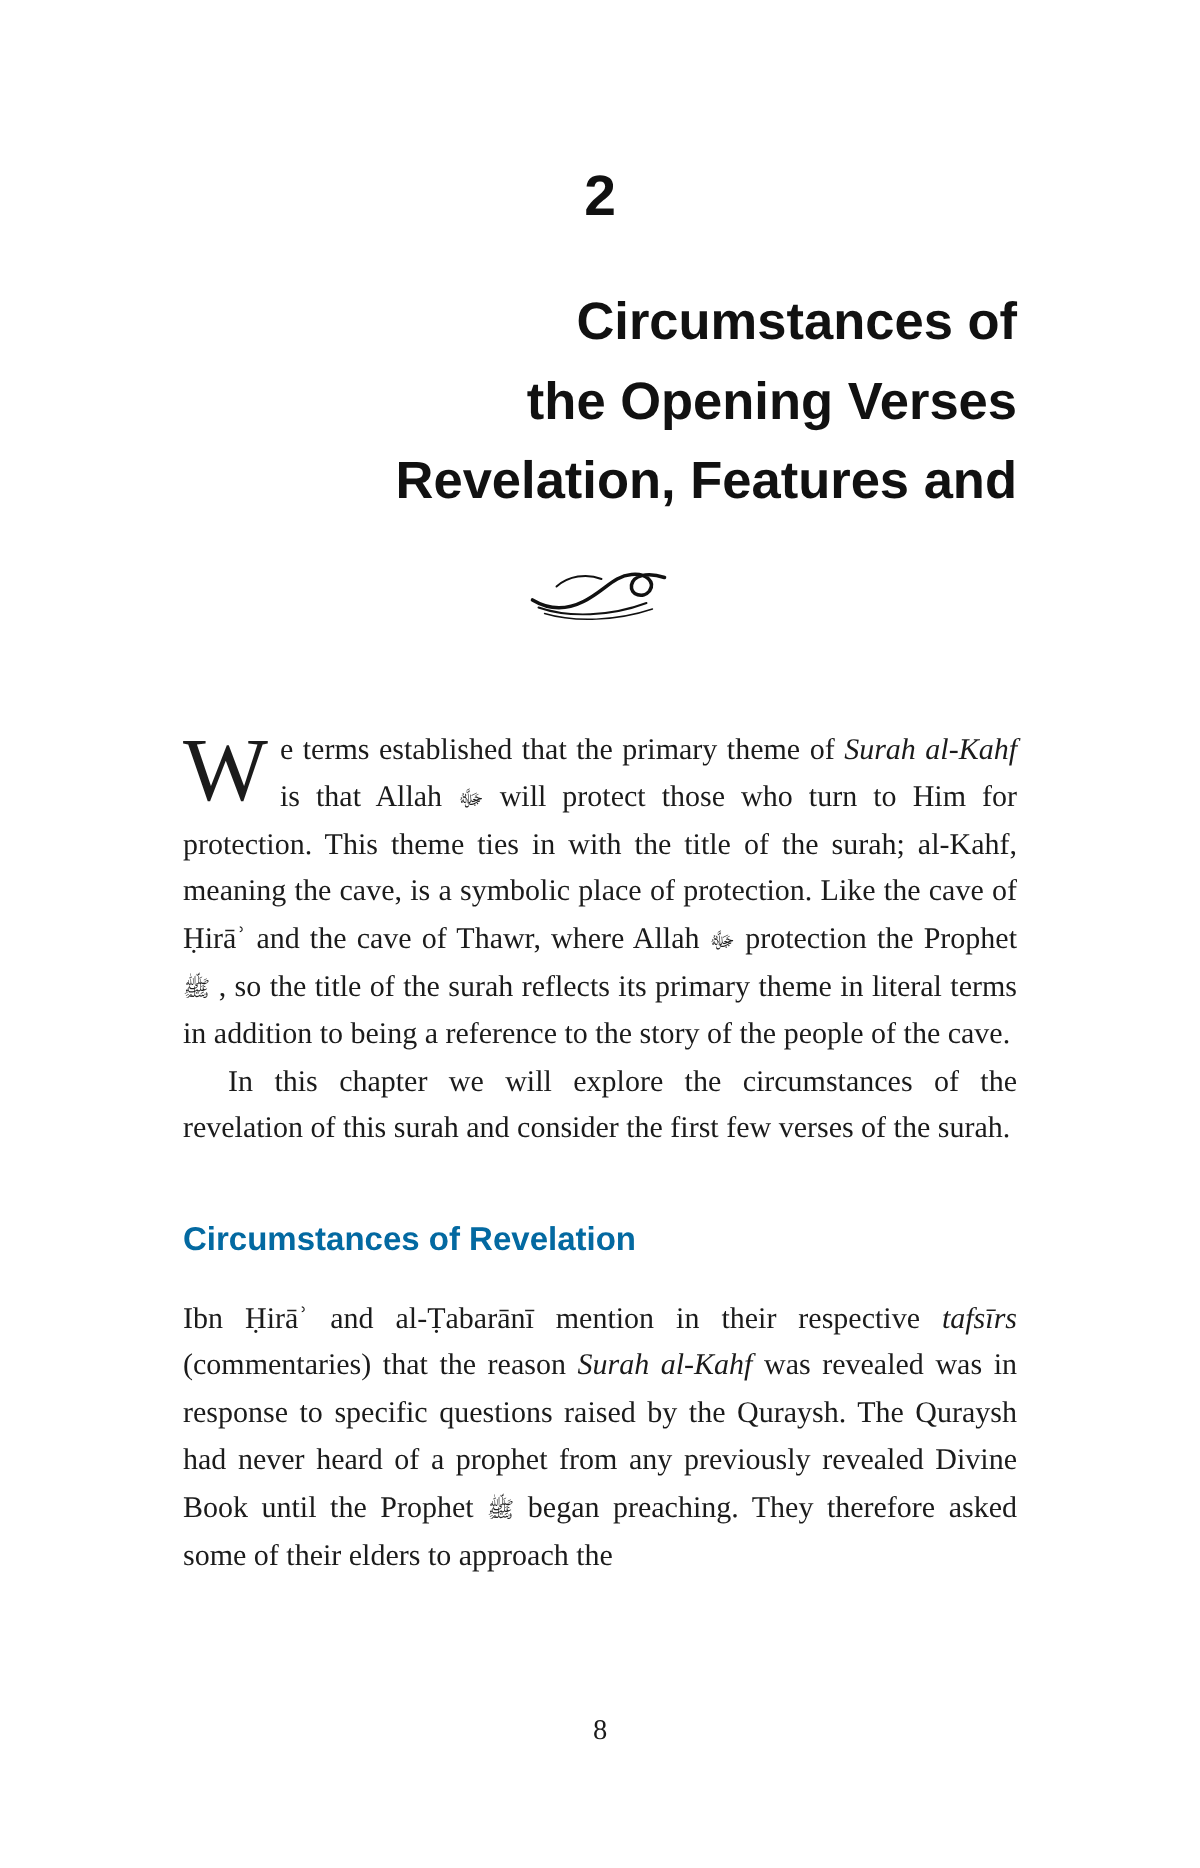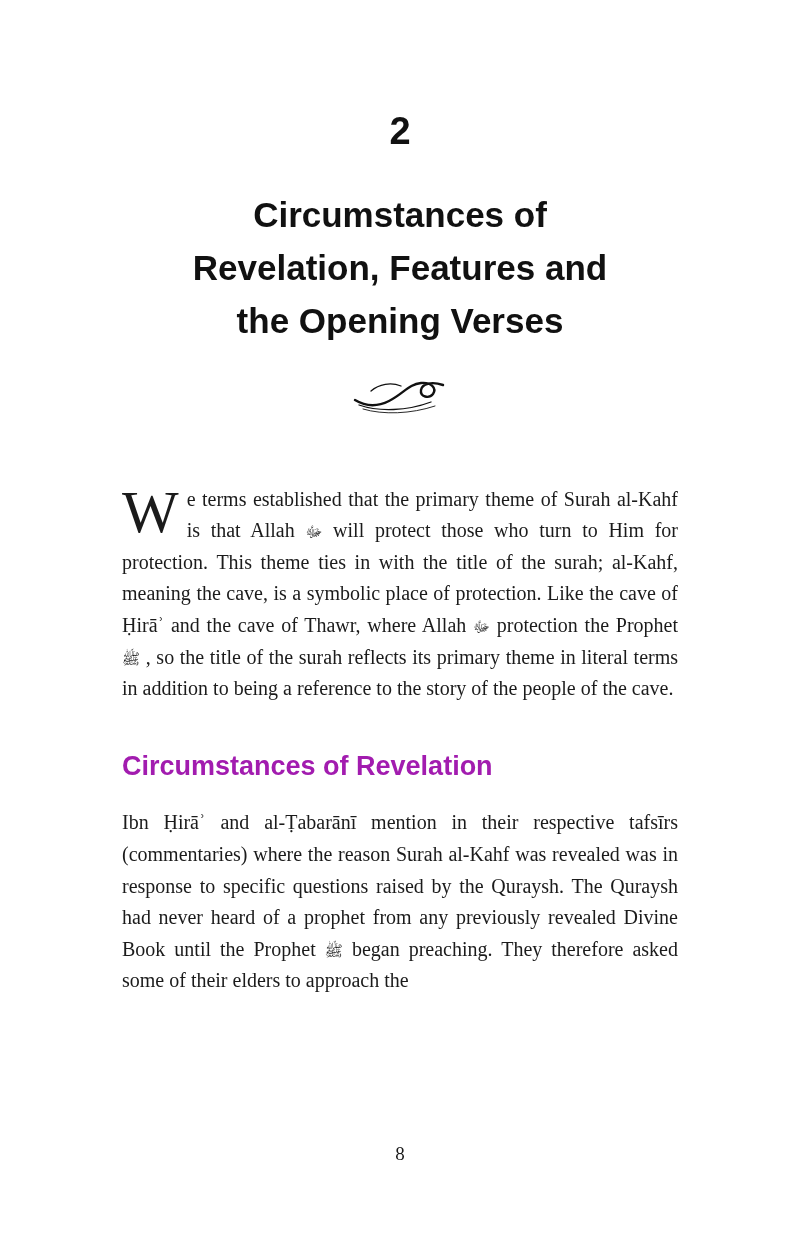--- a/index.html
+++ b/index.html
@@ -29,21 +29,21 @@
   }
   .chapter-title {
     margin-top: 38px;
     font-family: "Liberation Sans", sans-serif;
     font-weight: 700;
     font-size: 35px;
     line-height: 1.52;
     text-align: center;
     color: #111111;
   }
-  .chapter-title span { display: block; }
+  .chapter-title span { display: block; text-align: right; }
   .ornament-wrap {
     margin-top: 30px;
     text-align: center;
   }
   .ornament-wrap svg { display: inline-block; }
   .body-copy {
     margin-top: 66px;
     font-size: 20px;
     line-height: 1.58;
     text-align: justify;
@@ -54,33 +54,33 @@
     padding: 0;
   }
   .dropcap {
     float: left;
     font-size: 60px;
     line-height: 50px;
     padding: 3px 8px 0 0;
     font-family: "Liberation Serif", serif;
     color: #1b1b1b;
   }
-  .it { }
+  .it { font-style: italic; }
   .honorific {
     font-size: 15px;
     line-height: 1;
   }
   .para-indent {
     text-indent: 30px;
   }
   .section-heading {
     font-family: "Liberation Sans", sans-serif;
     font-weight: 700;
-    font-size: 27px;
-    color: #a21caf;
+    font-size: 22px;
+    color: #0369a1;
     text-align: left;
     margin: 40px 0 20px 0;
   }
   .page-number {
     position: absolute;
     left: 0;
     right: 0;
     bottom: 80px;
     text-align: center;
     font-size: 19px;
@@ -90,22 +90,22 @@
 </style>
 </head>
 <body>
 
 <div class="page">
 
   <div class="chapter-number">2</div>
 
   <div class="chapter-title">
     <span>Circumstances of</span>
+    <span>the Opening Verses</span>
     <span>Revelation, Features and</span>
-    <span>the Opening Verses</span>
   </div>
 
   <div class="ornament-wrap">
     <svg width="98" height="36" viewBox="0 0 98 36" aria-hidden="true">
       <path d="M4,22 C14,28 26,29 38,23 C52,16 58,6 70,5 C80,4 86,10 82,16 C78,21 69,19 70,12 C71,6 80,3 92,7" fill="none" stroke="#111111" stroke-width="2.4" stroke-linecap="round"></path>
       <path d="M8,27 C28,34 56,33 80,24" fill="none" stroke="#111111" stroke-width="1.3" stroke-linecap="round"></path>
       <path d="M20,13 C28,6 40,4 50,8" fill="none" stroke="#111111" stroke-width="1.3" stroke-linecap="round"></path>
       <path d="M12,31 C32,37 60,36 84,28" fill="none" stroke="#111111" stroke-width="0.9" stroke-linecap="round"></path>
     </svg>
   </div>
@@ -118,27 +118,28 @@
       <span class="it">Surah al-Kahf</span>
       <span> is that Allah </span>
       <span class="honorific">ﷻ</span>
       <span> will protect those who turn to Him for protection. This theme ties in with the title of the surah; al-Kahf, meaning the cave, is a symbolic place of protection. Like the cave of Ḥirāʾ and the cave of Thawr, where Allah </span>
       <span class="honorific">ﷻ</span>
       <span> protection the Prophet </span>
       <span class="honorific">ﷺ</span>
       <span>, so the title of the surah reflects its primary theme in literal terms in addition to being a reference to the story of the people of the cave.</span>
     </p>
 
+    <p class="para-indent">In this chapter we will explore the circumstances of the revelation of this surah and consider the first few verses of the surah.</p>
 
     <h2 class="section-heading">Circumstances of Revelation</h2>
 
     <p>
       <span>Ibn Ḥirāʾ and al-Ṭabarānī mention in their respective </span>
       <span class="it">tafsīrs</span>
-      <span> (commentaries) where the reason </span>
+      <span> (commentaries) that the reason </span>
       <span class="it">Surah al-Kahf</span>
       <span> was revealed was in response to specific questions raised by the Quraysh. The Quraysh had never heard of a prophet from any previously revealed Divine Book until the Prophet </span>
       <span class="honorific">ﷺ</span>
       <span> began preaching. They therefore asked some of their elders to approach the</span>
     </p>
 
   </div>
 
   <div class="page-number">8</div>
 

